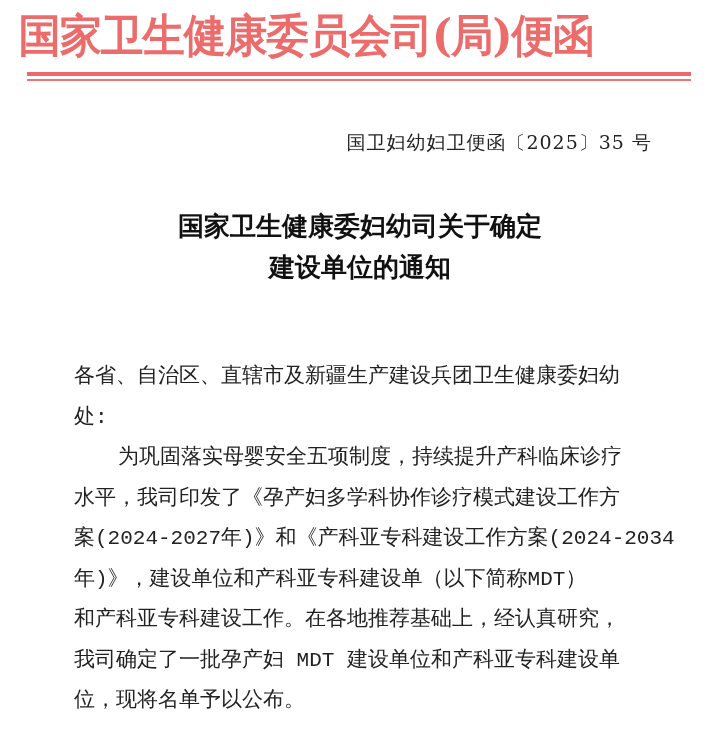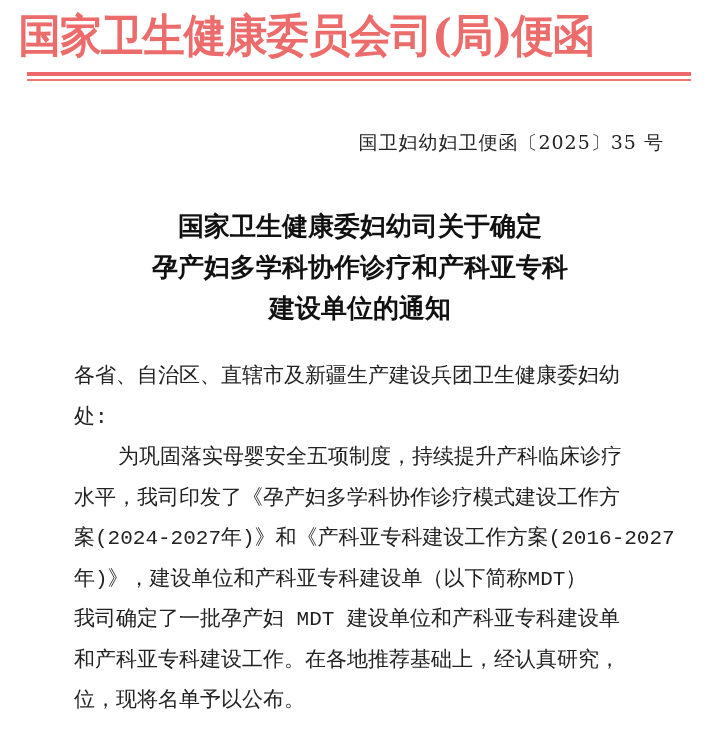--- a/index.html
+++ b/index.html
@@ -47,21 +47,21 @@
       position: absolute;
       left: 27px;
       width: 664px;
       top: 79px;
       height: 1.5px;
       background: #ee7474;
     }
     .doc-number {
       position: absolute;
       top: 128px;
-      right: 56px;
+      right: 68px;
       font-size: 19px;
       line-height: 28px;
       white-space: nowrap;
       color: #222;
       letter-spacing: 1px;
       font-family: "DejaVu Serif", "Liberation Serif", serif;
     }
     .doc-title {
       position: absolute;
       top: 206px;
@@ -103,27 +103,26 @@
 <div class="letterhead">
   <span class="letterhead-title">国家卫生健康委员会司(局)便函</span>
 </div>
 <div class="rule-thick"></div>
 <div class="rule-thin"></div>
 
 <div class="doc-number">国卫妇幼妇卫便函〔2025〕35 号</div>
 
 <div class="doc-title">
   <span class="title-line">国家卫生健康委妇幼司关于确定</span>
-  <span class="title-line">孕产妇多学科协作诊疗和产科亚专科</span>
   <span class="title-line">建设单位的通知</span>
 </div>
 
 <div class="body-text">
   <span class="body-line">各省、自治区、直辖市及新疆生产建设兵团卫生健康委妇幼</span>
   <span class="body-line">处:</span>
   <span class="body-line indent">为巩固落实母婴安全五项制度，持续提升产科临床诊疗</span>
   <span class="body-line">水平，我司印发了《孕产妇多学科协作诊疗模式建设工作方</span>
-  <span class="body-line">案(2024-2027年)》和《产科亚专科建设工作方案(2016-2027</span>
+  <span class="body-line">案(2024-2027年)》和《产科亚专科建设工作方案(2024-2034</span>
   <span class="body-line">年)》，建设单位和产科亚专科建设单（以下简称MDT）</span>
+  <span class="body-line">和产科亚专科建设工作。在各地推荐基础上，经认真研究，</span>
   <span class="body-line">我司确定了一批孕产妇 MDT 建设单位和产科亚专科建设单</span>
-  <span class="body-line">和产科亚专科建设工作。在各地推荐基础上，经认真研究，</span>
   <span class="body-line">位，现将名单予以公布。</span>
 </div>
 
 </body></html>

